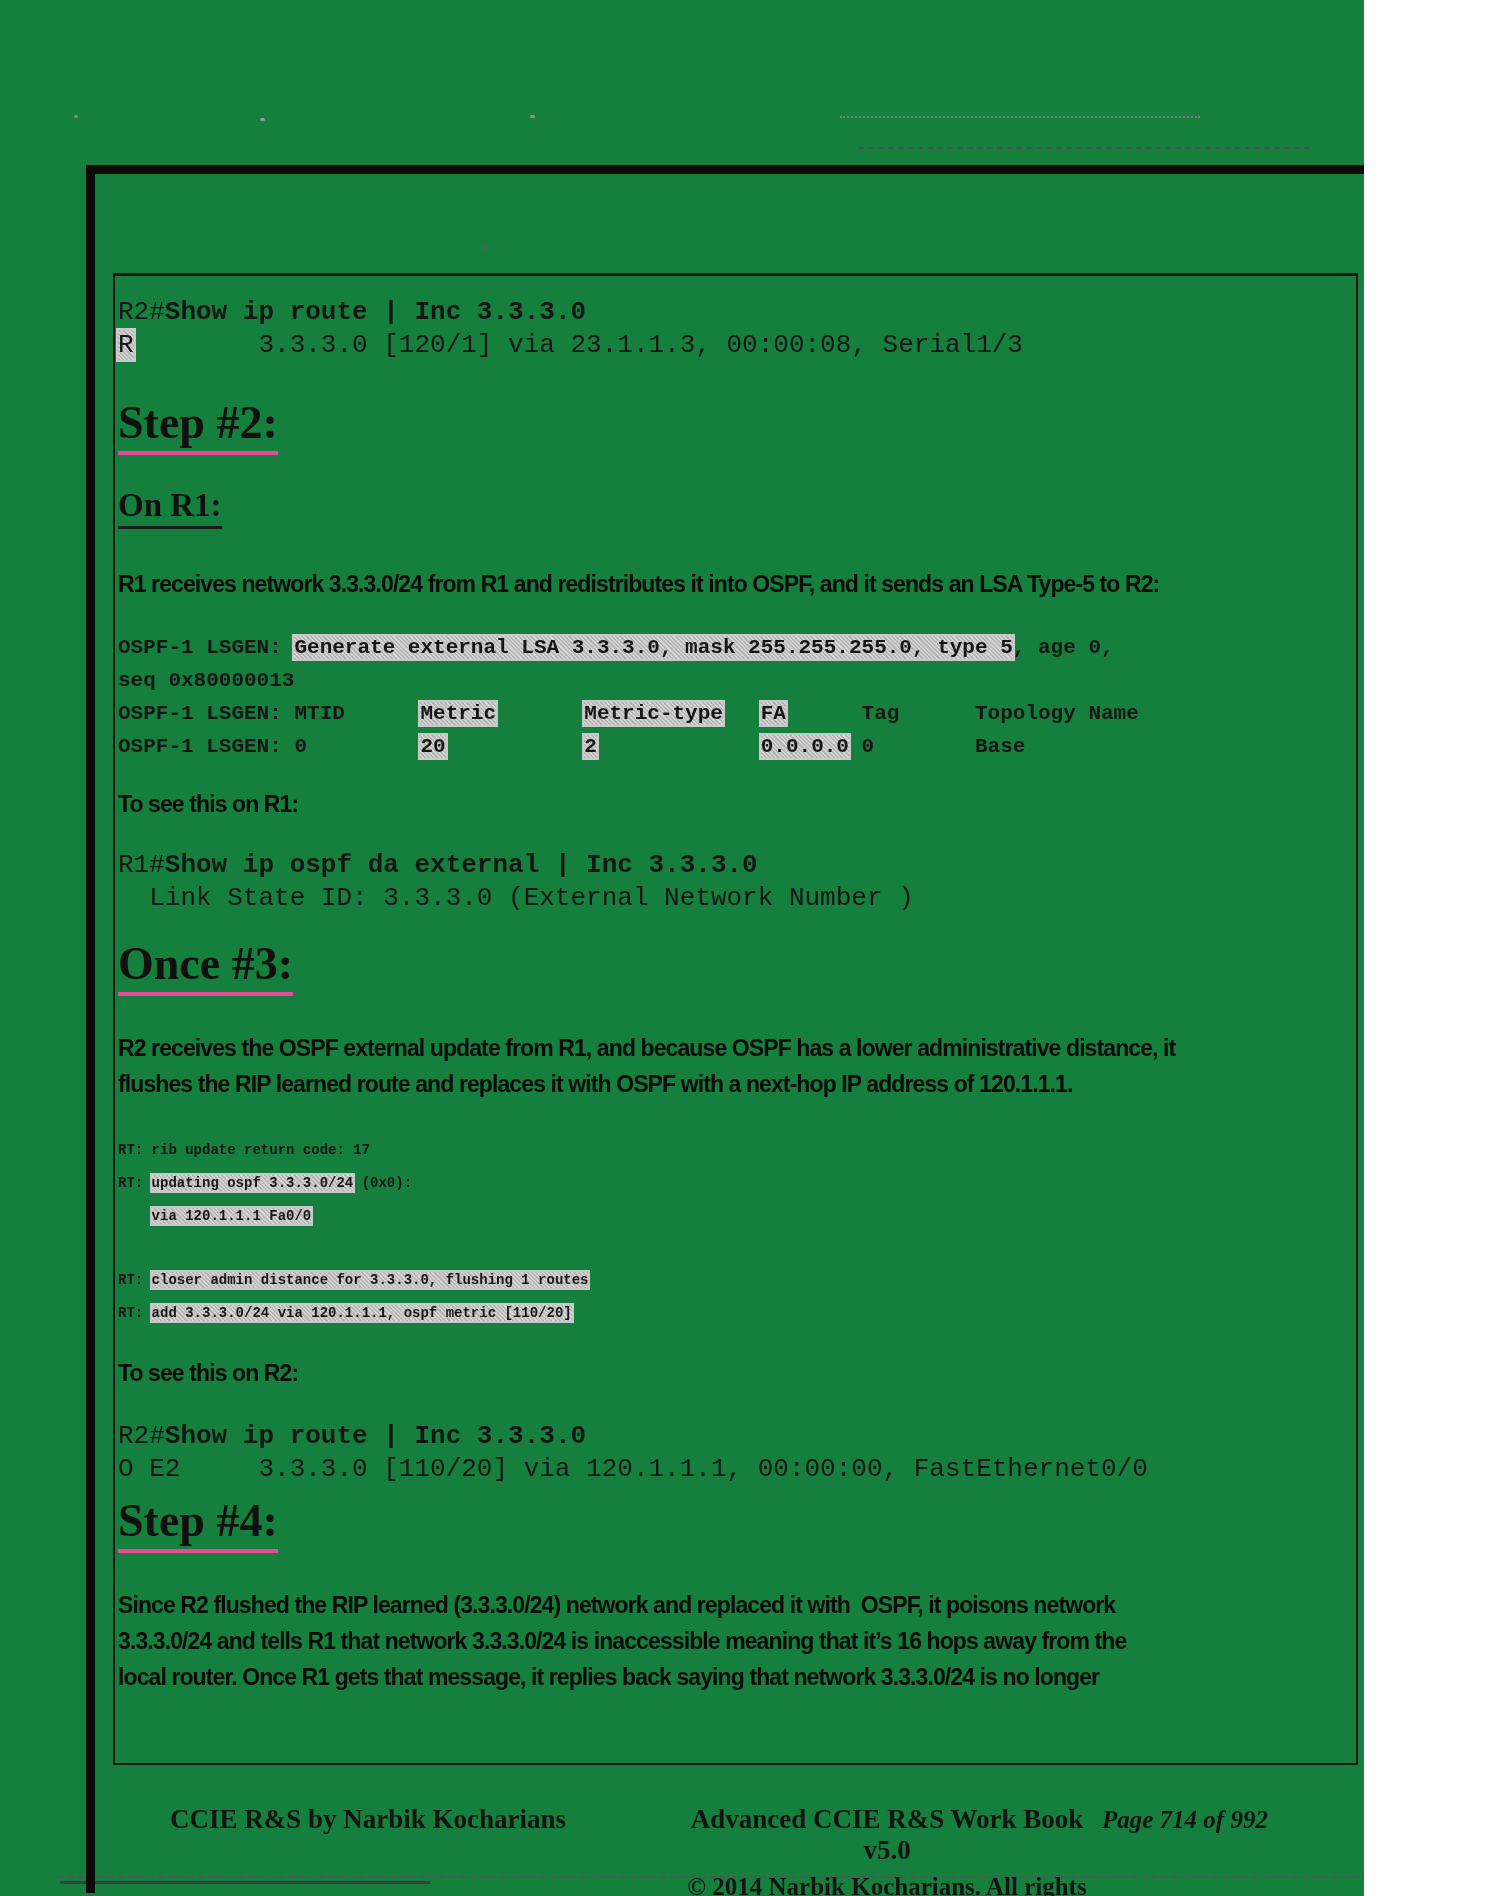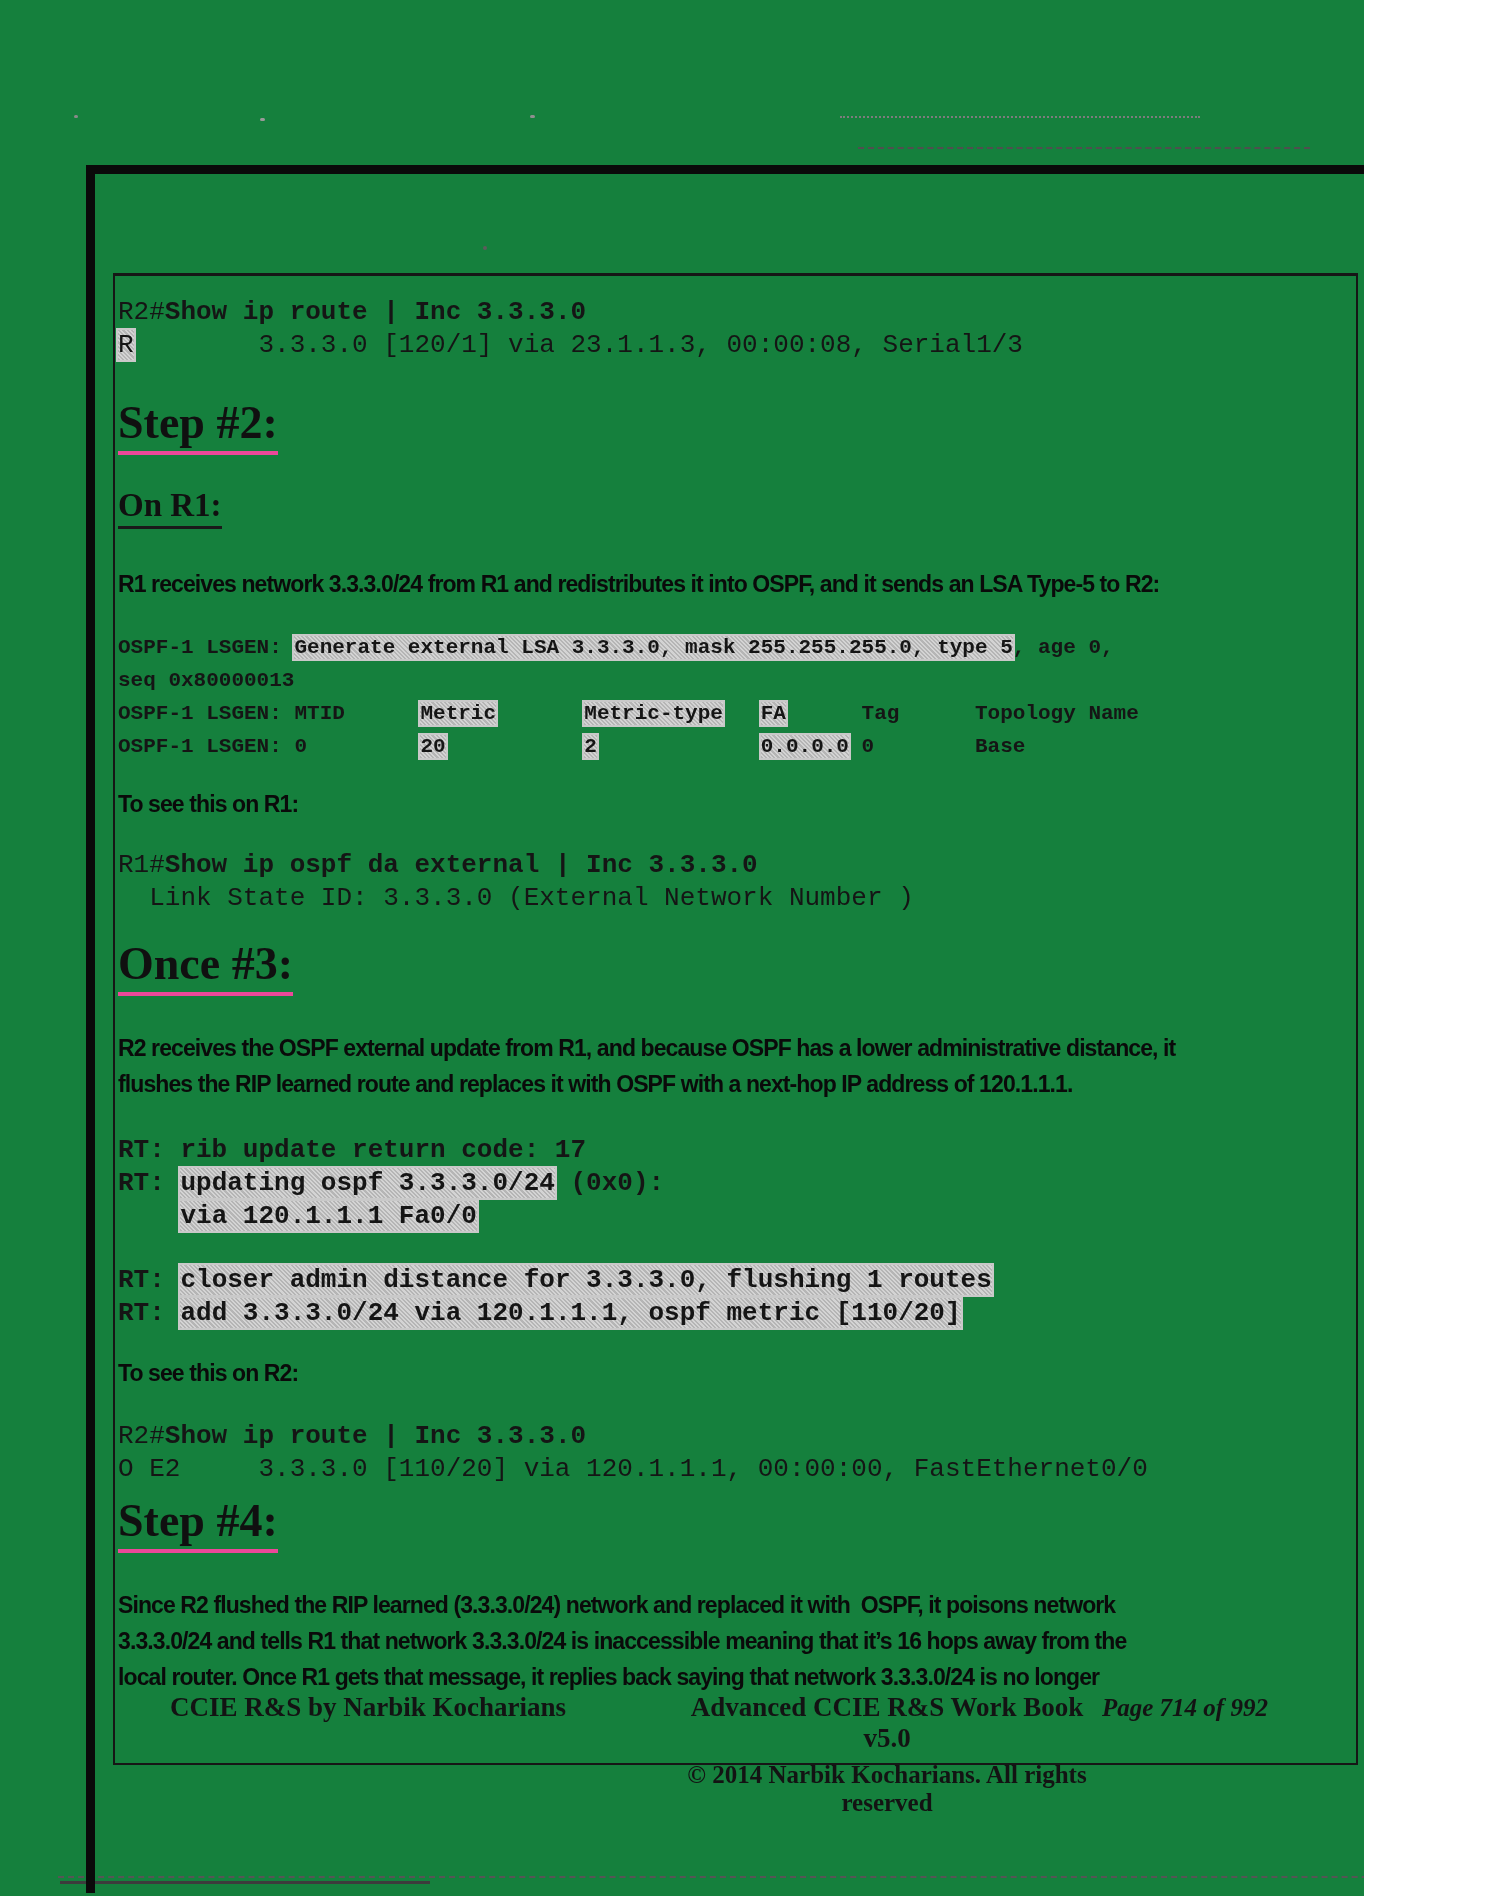--- a/index.html
+++ b/index.html
@@ -23,21 +23,21 @@
                box-sizing:border-box;}
   #inner-box{position:absolute;left:113px;top:273px;width:1245px;height:1492px;
              border:2px solid #161616;border-top-width:3px;box-sizing:border-box;
              padding:20px 8px 0 3px;}
 
   
   .console{font-family:"Liberation Mono","DejaVu Sans Mono",monospace;color:#151515;}
   .console .cline{white-space:pre;line-height:33px;height:33px;}
   .console-lg{font-size:26px;}
   .console-sm{font-size:21px;}
-  .console-md{font-size:26px;}
+  .console-md{font-size:14px;}
   .seg-p{font-weight:400;}
   .seg-b{font-weight:700;}
   .seg-h{font-weight:400;}
   .seg-hb{font-weight:700;}
   .seg-h,.seg-hb{background-color:#c9c9c9;
      background-image:repeating-linear-gradient(45deg,rgba(0,0,0,0.10) 0 1.5px,rgba(255,255,255,0.20) 1.5px 3px);
      box-shadow:0 0 0 2px #c9c9c9;}
 
   
   .para{font-weight:700;font-size:23px;letter-spacing:-0.9px;color:#0a0a0a;}
@@ -64,21 +64,21 @@
   #heading-step3{margin-top:22px;}
   #para-r2-receives{margin-top:34px;}
   #console-rt-update{margin-top:32px;}
   #console-rt-flush{margin-top:31px;}
   #para-see-r2{margin-top:28px;}
   #console-r2-ospf{margin-top:32px;}
   #heading-step4{margin-top:8px;}
   #para-since{margin-top:34px;}
 
   
-  #footer{position:absolute;left:86px;top:1688px;width:1294px;height:80px;
+  #footer{position:absolute;left:86px;top:1800px;width:1294px;height:80px;
           font-family:"Liberation Serif",serif;color:#131313;}
   #footer-left{position:absolute;left:84px;top:4px;font-size:27px;font-weight:700;}
   #footer-center{position:absolute;left:586px;top:4px;width:430px;text-align:center;}
   #footer-center-line1{font-size:27px;font-weight:700;}
   #footer-center-line2{font-size:25px;font-weight:700;margin-top:7px;}
   #footer-right{position:absolute;left:1016px;top:6px;font-size:25px;font-weight:700;font-style:italic;}
 </style>
 </head>
 <body>
 

